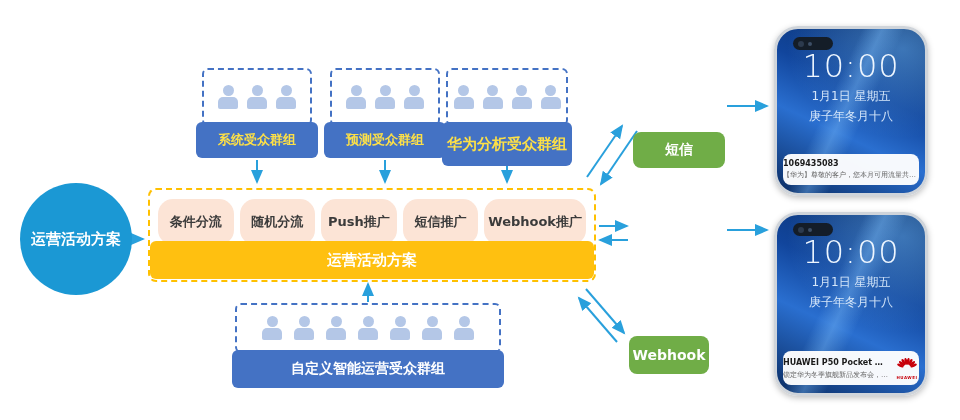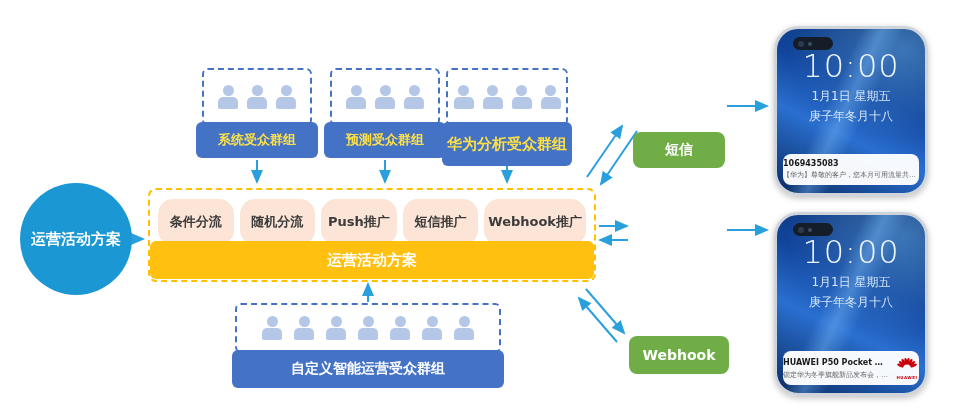--- a/index.html
+++ b/index.html
@@ -43,21 +43,21 @@
   #custom-box{position:absolute;left:235px;top:303px;width:266px;height:50px;border:2px dashed #4472c4;
     border-radius:6px;background:#fff;display:flex;align-items:center;justify-content:center;gap:8px;box-sizing:border-box;}
   #custom-label{position:absolute;left:232px;top:350px;width:272px;height:38px;background:#4472c4;
     border-radius:6px;color:#fff;font-weight:bold;font-size:14px;display:flex;align-items:center;justify-content:center;}
 
   
   .channel{position:absolute;background:#70ad47;border-radius:8px;color:#fff;font-weight:bold;
     font-size:14px;display:flex;align-items:center;justify-content:center;}
   #ch-sms{left:633px;top:88px;width:92px;height:36px;margin-top:44px;}
   #ch-push{left:633px;top:212px;width:92px;height:36px;}
-  #ch-webhook{left:629px;top:336px;width:100px;height:38px;}
+  #ch-webhook{left:629px;top:336px;width:80px;height:38px;}
 
   
   .phone{position:absolute;width:154px;border:3px solid #cfd4da;border-radius:24px;overflow:hidden;
     box-shadow:0 2px 6px rgba(0,0,0,.25);box-sizing:border-box;
     background:
       linear-gradient(115deg, rgba(0,0,0,0) 38%, rgba(130,195,255,.38) 47%, rgba(0,0,0,0) 57%),
       radial-gradient(130% 90% at 85% 12%, rgba(100,170,235,.55), rgba(0,0,0,0) 60%),
       linear-gradient(205deg,#0b2f66 0%,#11459c 38%,#2a6fd0 62%,#0a2c63 100%);}
   #phone1{left:774px;top:26px;height:170px;}
   #phone2{left:774px;top:212px;height:184px;}

